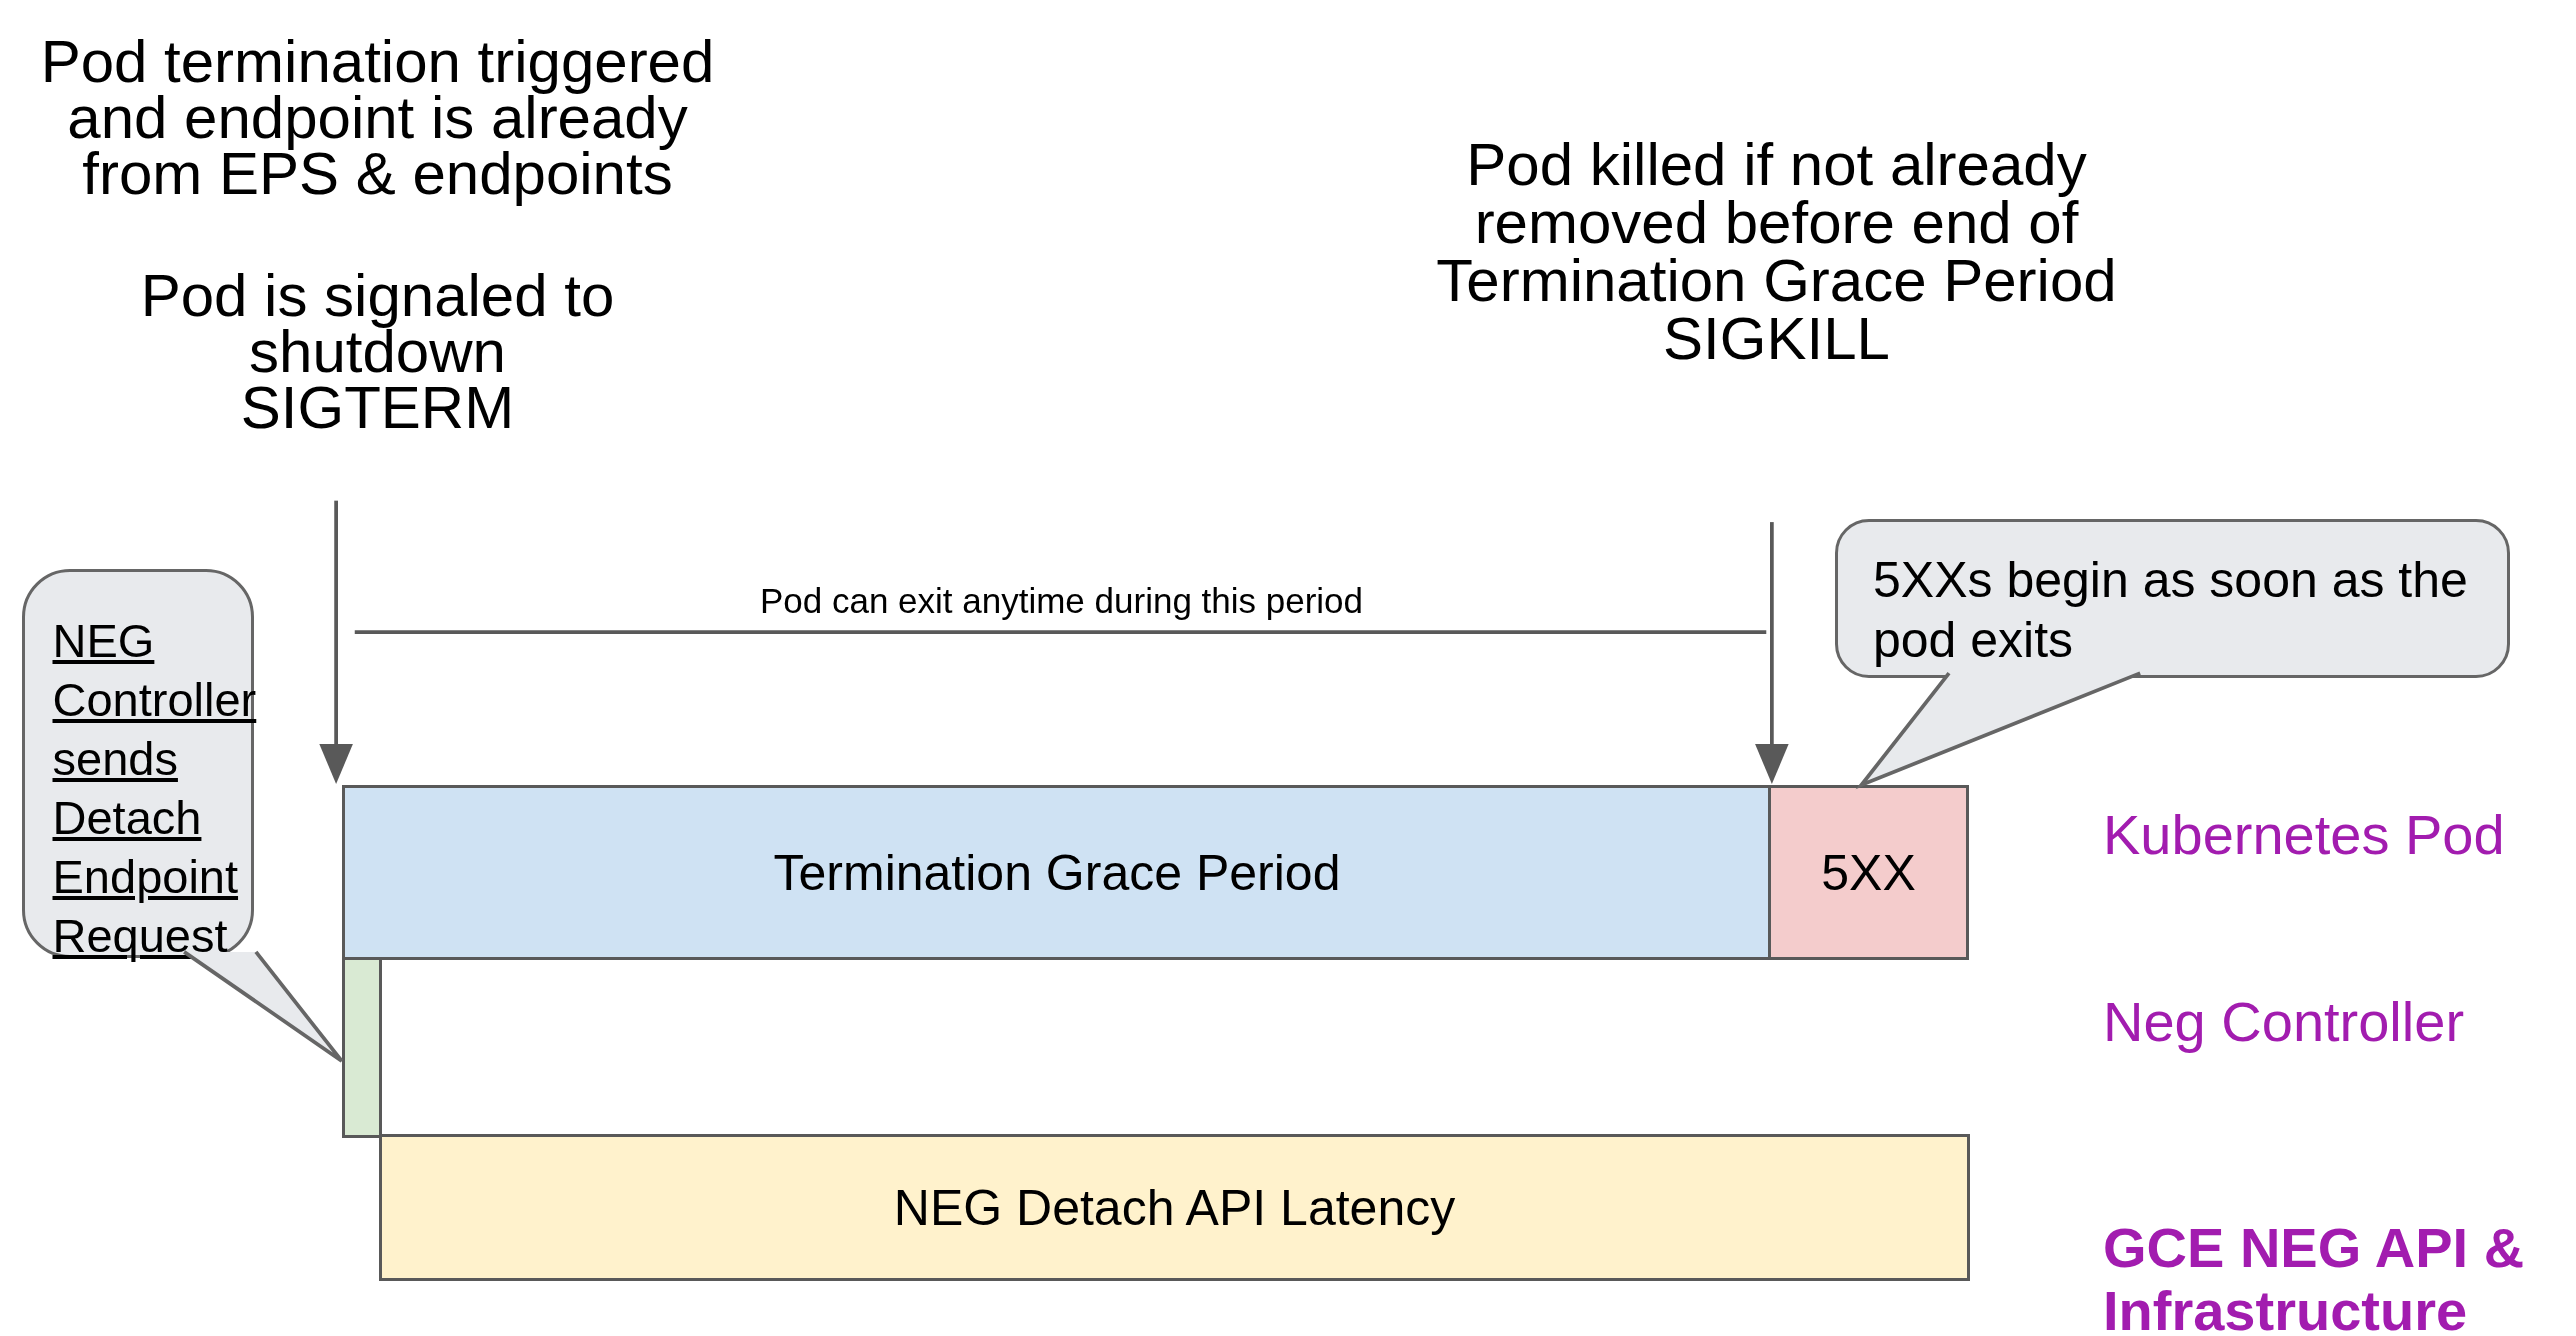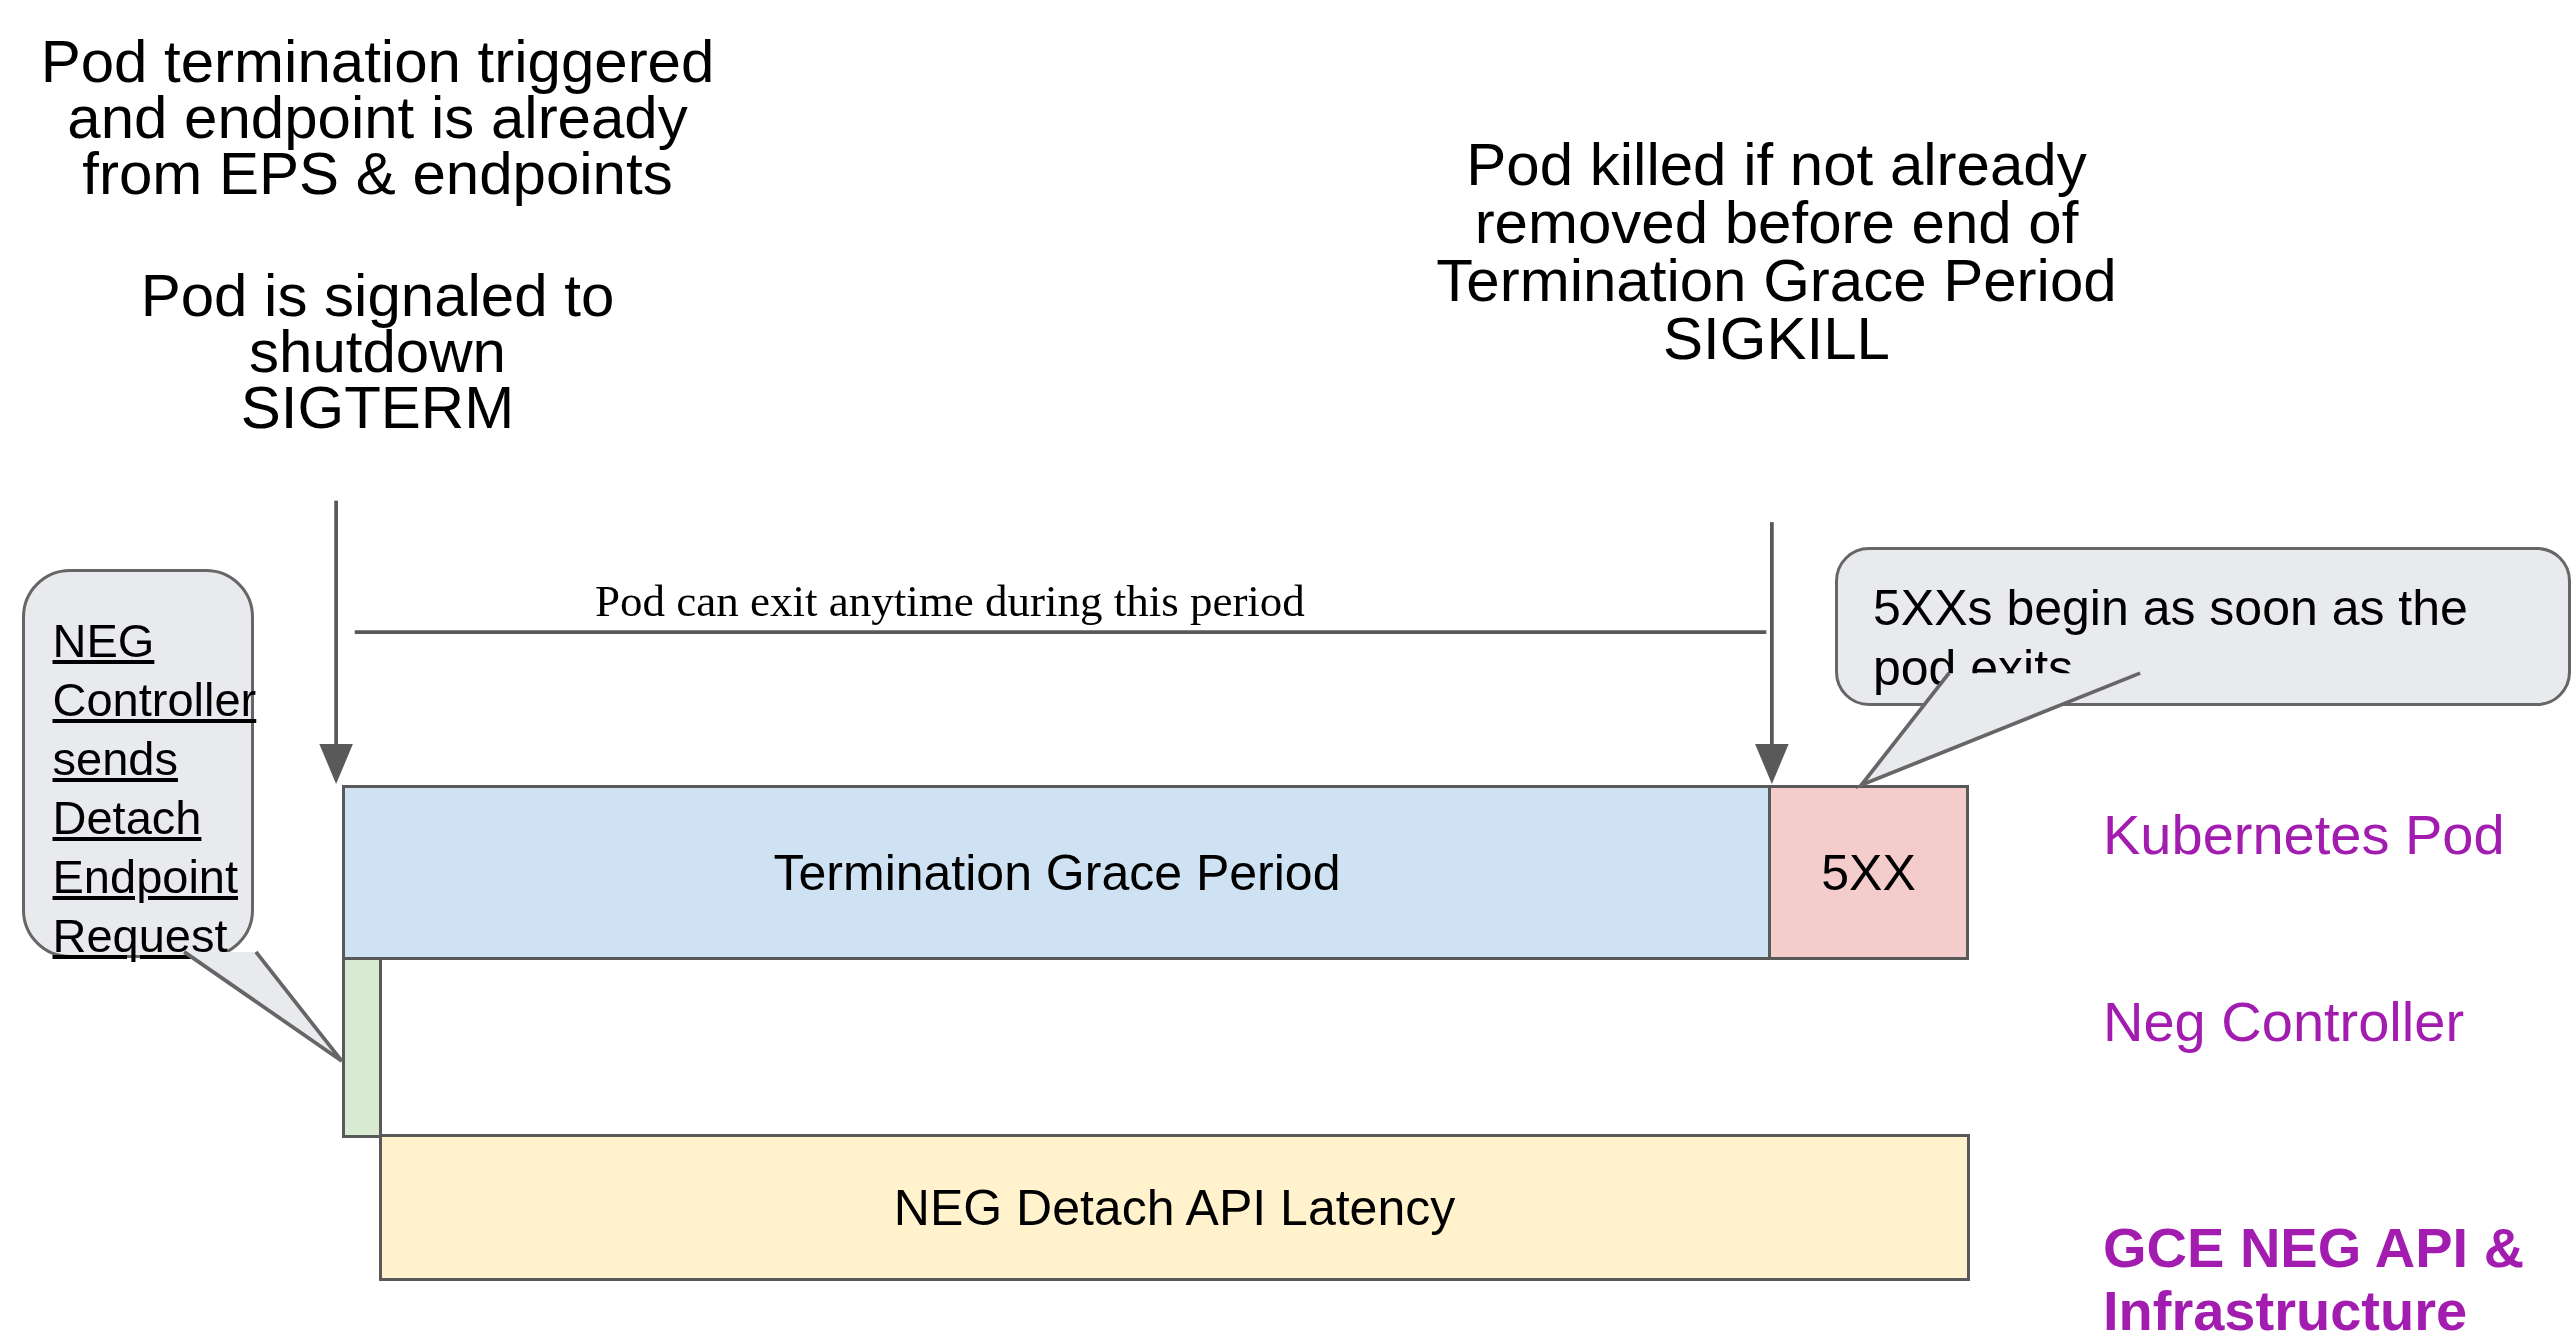--- a/index.html
+++ b/index.html
@@ -8,35 +8,35 @@
 
   .abs{position:absolute;}
   .line{display:block;}
 
   
   .ann{text-align:center;font-size:60px;line-height:58px;color:#000;}
   .ann.tl1{left:14px;top:34px;width:727px;line-height:56px;}
   .ann.tl2{left:14px;top:268px;width:727px;line-height:56px;}
   .ann.tr{left:1357px;top:136px;width:839px;}
 
-  .period-note{left:595px;top:575px;width:933px;text-align:left;font-size:45px;line-height:52px;font-family:Liberation Serif, serif;}
+  .period-note{left:595px;top:575px;width:933px;text-align:center;font-size:35px;line-height:52px;}
 
   
   .bar{box-sizing:border-box;border:3.7px solid #595959;display:flex;align-items:center;justify-content:center;font-size:50px;}
   .bar.grace{left:342px;top:785px;width:1430px;height:175px;background:#cfe2f3;z-index:1;}
   .bar.fivexx{left:1768px;top:785px;width:201px;height:175px;background:#f4cccc;z-index:1;}
   .bar.neg{left:342px;top:957px;width:40px;height:181px;background:#d9ead3;z-index:1;}
   .bar.latency{left:379px;top:1134px;width:1591px;height:147px;background:#fff2cc;z-index:1;}
 
   
   .bubble{box-sizing:border-box;background:#e8eaed;border:3.7px solid #666666;z-index:2;}
   .bubble.left{left:21.5px;top:569px;width:232px;height:389px;border-radius:48px;
                padding:39px 15px 0 28px;font-size:47px;line-height:59px;text-decoration:underline;}
-  .bubble.right{left:1835px;top:519px;width:736px;height:159px;border-radius:34px;
-                padding:28px 9px 0 35px;font-size:50px;line-height:60px;margin-top:28px;}
+  .bubble.right{left:1835px;top:519px;width:675px;height:159px;border-radius:34px;
+                padding:28px 9px 0 35px;font-size:50px;line-height:60px;}
 
   
   .lane{font-size:56px;line-height:67px;color:#a21caf;white-space:nowrap;}
   .lane.k8s{left:2103px;top:801px;}
   .lane.negc{left:2103px;top:988px;}
   .lane.gce{left:2103px;top:1216px;line-height:63px;font-weight:bold;}
 
   svg.overlay{position:absolute;left:0;top:0;z-index:3;pointer-events:none;}
 </style>
 </head>

